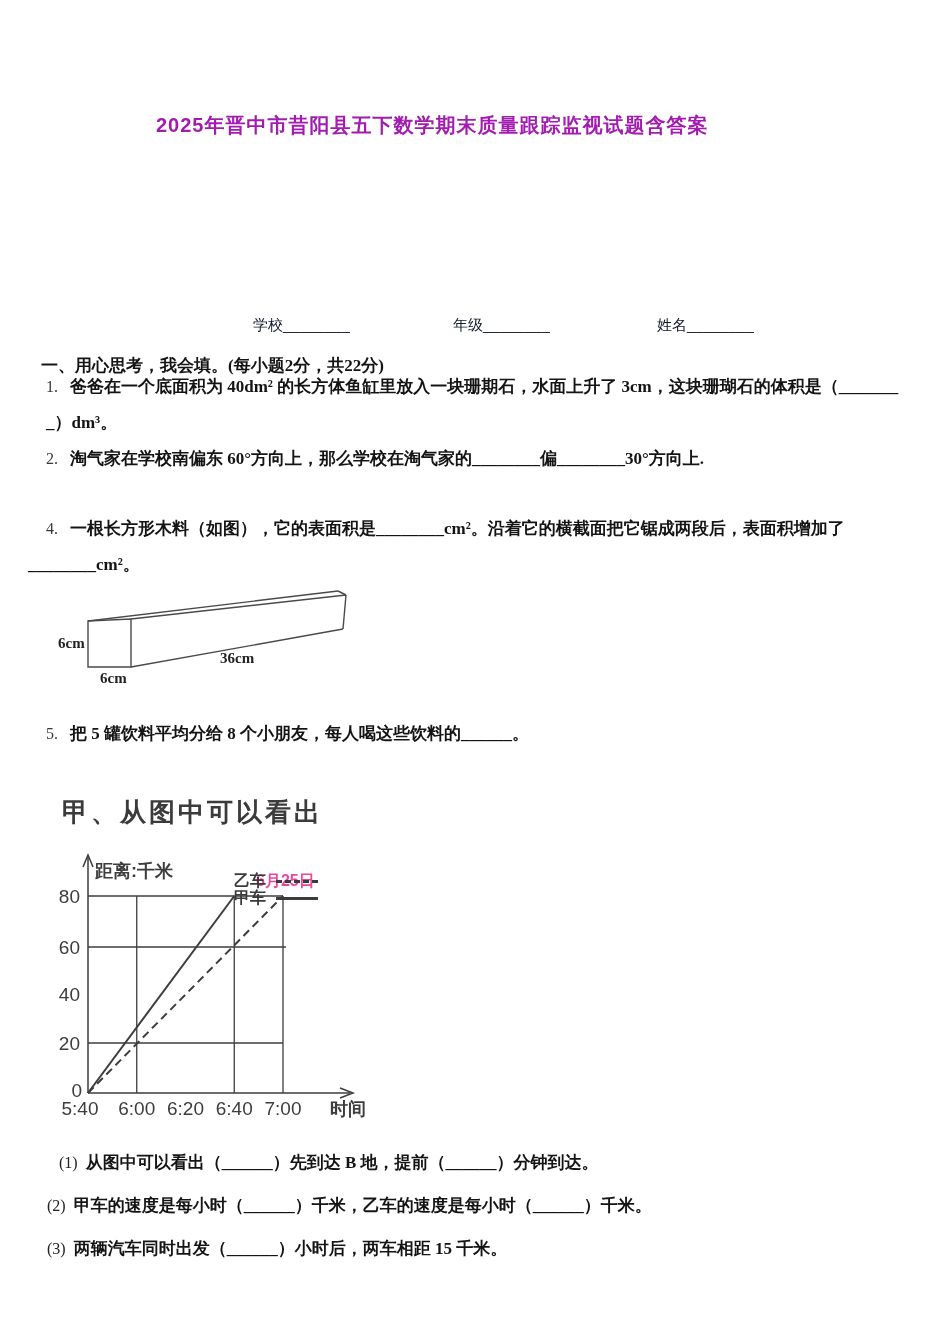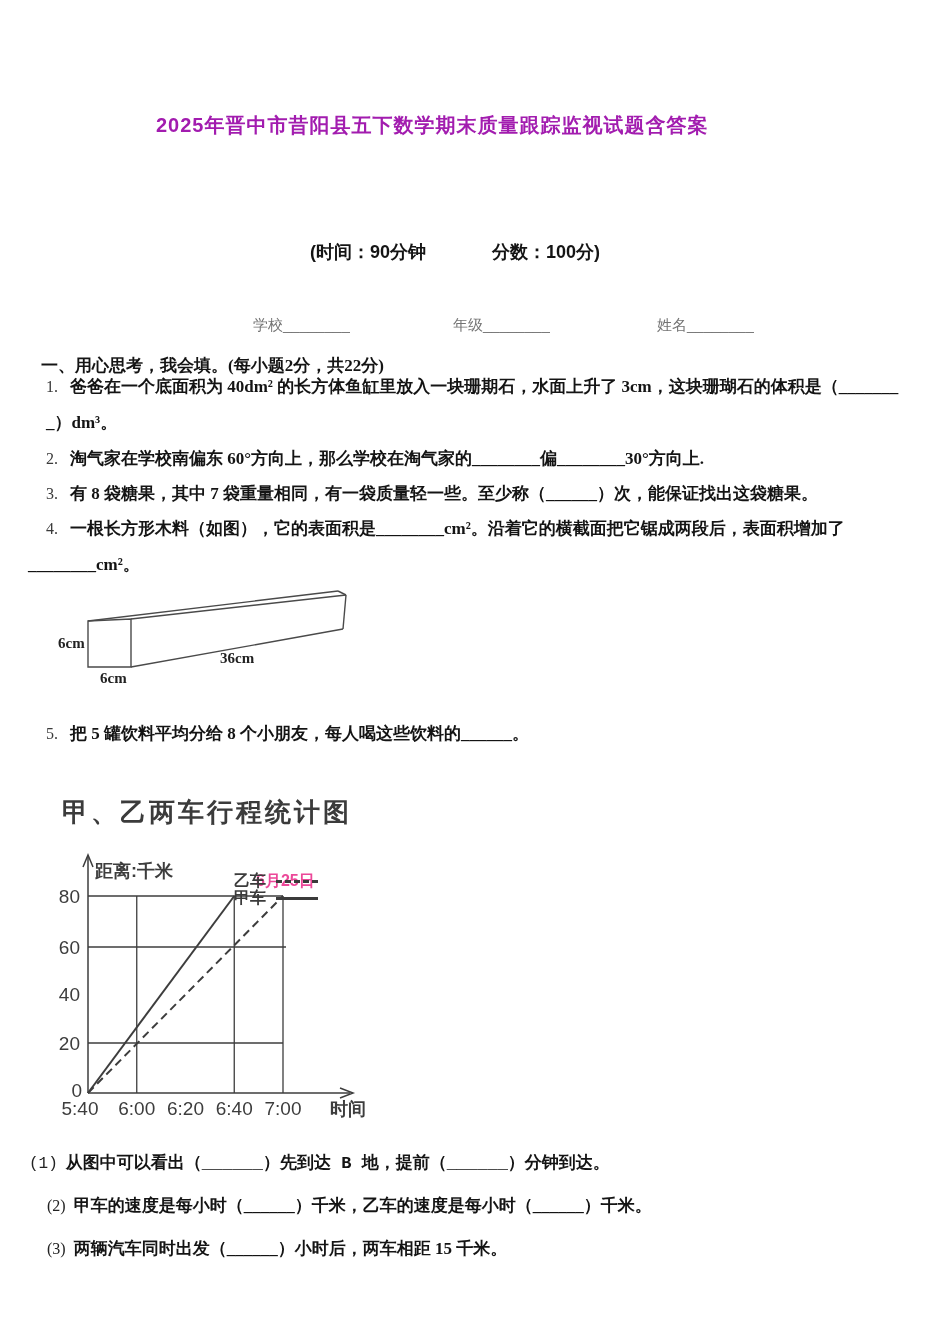--- a/index.html
+++ b/index.html
@@ -2,21 +2,21 @@
 <html><head>
 <meta charset="utf-8">
 <style>
   html,body{margin:0;padding:0;background:#fff;}
   .page{position:relative;width:950px;height:1344px;background:#ffffff;overflow:hidden;
         font-family:"Liberation Serif",serif;color:#141414;}
   .abs{position:absolute;white-space:nowrap;}
   .doc-title{font-family:"Liberation Sans",sans-serif;font-weight:700;font-size:20px;
              letter-spacing:1px;color:#a21caf;}
   .meta{font-family:"Liberation Sans",sans-serif;font-weight:700;font-size:18px;display:flex;gap:66px;}
-  .field{font-family:"Liberation Sans",sans-serif;font-weight:400;font-size:15px;color:#737373;}
+  .field{font-family:"Liberation Sans",sans-serif;font-weight:400;font-size:15px;color:#0f172a;}
   .sec-heading{font-size:17px;font-weight:700;}
   .q{font-size:17px;font-weight:700;}
   .qnum{font-weight:400;color:#3a3a3a;font-size:16px;margin-right:12px;}
   .subq .qnum{margin-right:8px;color:#222;}
   .chart-title{font-family:"Liberation Sans",sans-serif;font-weight:700;font-size:26px;
                letter-spacing:3px;color:#3b3b3b;}
   .chart-date{font-family:"Liberation Sans",sans-serif;font-weight:700;font-size:16px;color:#ec4899;margin-top:40px;}
   .legend-row{display:flex;align-items:center;gap:10px;font-family:"Liberation Sans",sans-serif;
               font-weight:700;font-size:16px;color:#3b3b3b;height:18px;}
   .legend-sample{display:inline-block;width:42px;height:0;border-top:3px solid #3b3b3b;}
@@ -25,45 +25,38 @@
   .tick{font-family:"Liberation Sans",sans-serif;font-size:19px;font-weight:400;}
   .axis-label{font-family:"Liberation Sans",sans-serif;font-size:18px;font-weight:700;}
 </style>
 </head>
 <body>
 
 <div class="page">
 
   <div class="abs doc-title" style="left:156px;top:112px;">2025年晋中市昔阳县五下数学期末质量跟踪监视试题含答案</div>
 
-  <div class="abs meta" style="left:310px;top:240px;">
-    <span>(时间：90分钟</span>
-    <span>分数：100分)</span>
-  </div>
 
   <span class="abs field" style="left:253px;top:316px;">学校________</span>
   <span class="abs field" style="left:453px;top:316px;">年级________</span>
   <span class="abs field" style="left:613px;top:316px;margin-left:44px;">姓名________</span>
 
   <div class="abs sec-heading" style="left:41px;top:354px;">一、用心思考，我会填。(每小题2分，共22分)</div>
 
   <div class="abs q" style="left:46px;top:375px;">
     <span class="qnum">1.</span><span>爸爸在一个底面积为 40dm² 的长方体鱼缸里放入一块珊期石，水面上升了 3cm，这块珊瑚石的体积是（_______</span>
   </div>
   <div class="abs q" style="left:46px;top:411px;">
     <span>_）dm³。</span>
   </div>
 
   <div class="abs q" style="left:46px;top:447px;">
     <span class="qnum">2.</span><span>淘气家在学校南偏东 60°方向上，那么学校在淘气家的________偏________30°方向上.</span>
   </div>
 
-  <div class="abs q" style="left:46px;top:482px;">
-    <span class="qnum">3.</span><span>有 8 袋糖果，其中 7 袋重量相同，有一袋质量轻一些。至少称（______）次，能保证找出这袋糖果。</span>
-  </div>
 
   <div class="abs q" style="left:46px;top:517px;">
     <span class="qnum">4.</span><span>一根长方形木料（如图），它的表面积是________cm²。沿着它的横截面把它锯成两段后，表面积增加了</span>
   </div>
   <div class="abs q" style="left:28px;top:553px;">
     <span>________cm²。</span>
   </div>
 
   <svg class="abs" style="left:50px;top:580px;" width="320" height="120" viewBox="0 0 320 120">
     <g fill="none" stroke="#4a4a4a" stroke-width="1.4">
@@ -77,21 +70,21 @@
     <text class="fig-label" x="8" y="68">6cm</text>
     <text class="fig-label" x="50" y="103">6cm</text>
     <text class="fig-label" x="170" y="83">36cm</text>
   </svg>
 
   <div class="abs q" style="left:46px;top:722px;">
     <span class="qnum">5.</span><span>把 5 罐饮料平均分给 8 个小朋友，每人喝这些饮料的______。</span>
   </div>
 
 
-  <div class="abs chart-title" style="left:62px;top:795px;">甲、乙两车行程统计图</div>
+  <div class="abs chart-title" style="left:62px;top:795px;">甲、从图中可以看出</div>
   <div class="abs chart-date" style="left:256px;top:831px;">6月25日</div>
 
   <div class="abs legend-row" style="left:234px;top:889px;">
     <span>甲车</span>
     <span class="legend-sample" style="border-top-style: solid;"></span>
   </div>
   <div class="abs legend-row" style="left:234px;top:872px;">
     <span>乙车</span>
     <span class="legend-sample" style="border-top-style: dashed;"></span>
   </div>
@@ -126,21 +119,21 @@
     <text class="tick" x="80" y="270" text-anchor="middle">5:40</text>
     <text class="tick" x="136.75" y="270" text-anchor="middle">6:00</text>
     <text class="tick" x="185.5" y="270" text-anchor="middle">6:20</text>
     <text class="tick" x="234.25" y="270" text-anchor="middle">6:40</text>
     <text class="tick" x="283" y="270" text-anchor="middle">7:00</text>
 
     <text class="axis-label" x="95" y="32">距离:千米</text>
     <text class="axis-label" x="330" y="270">时间</text>
   </svg>
 
-  <div class="abs q subq" style="left:29px;top:1151px;font-family:Liberation Mono, monospace;">
+  <div class="abs q subq" style="left:59px;top:1151px;">
     <span class="qnum">(1)</span><span>从图中可以看出（______）先到达 B 地，提前（______）分钟到达。</span>
   </div>
   <div class="abs q subq" style="left:47px;top:1194px;">
     <span class="qnum">(2)</span><span>甲车的速度是每小时（______）千米，乙车的速度是每小时（______）千米。</span>
   </div>
   <div class="abs q subq" style="left:47px;top:1237px;">
     <span class="qnum">(3)</span><span>两辆汽车同时出发（______）小时后，两车相距 15 千米。</span>
   </div>
 
 </div>

